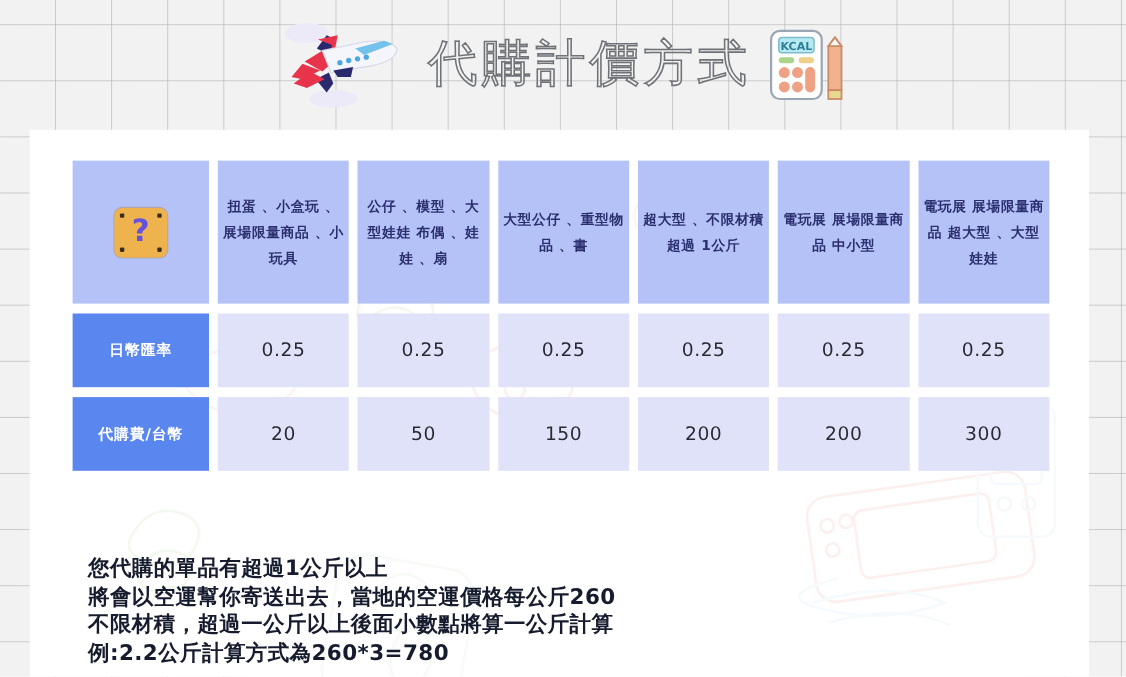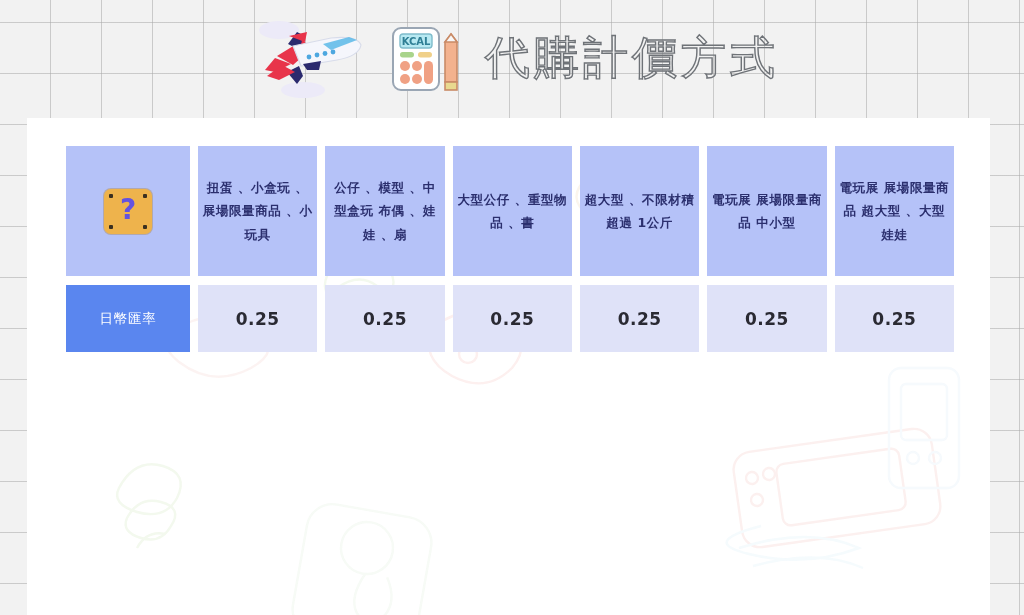--- a/index.html
+++ b/index.html
@@ -104,29 +104,29 @@
   }
   td.head-icon-cell {
     background: #b5c2f8;
     height: 122px;
   }
   td.row-label {
     background: #5a86ef;
     color: #ffffff;
     height: 59px;
     font-size: 13.5px;
-    font-weight: 400;
+    font-weight: 700;
     letter-spacing: 0.8px;
   }
   td.data-cell {
     background: #dfe2f8;
     height: 59px;
     color: #2a2a33;
     font-size: 17px;
-    font-weight: 700;
+    font-weight: 400;
     letter-spacing: 0.5px;
   }
   td.data-cell.empty-cell { color: transparent; }
 
   
   .qblock {
     width: 48px;
     height: 45px;
     margin: 0 auto;
     background: #eeb34c;
@@ -189,39 +189,39 @@
       <path d="M78 24 L104 17 L112 20 L86 30 Z" fill="#5bb8e8" opacity="0.85"></path>
       <circle cx="64" cy="37" r="2.4" fill="#4da7e0"></circle>
       <circle cx="72" cy="35" r="2.4" fill="#4da7e0"></circle>
       <circle cx="80" cy="33.5" r="2.4" fill="#4da7e0"></circle>
       <circle cx="88" cy="32" r="2.4" fill="#4da7e0"></circle>
       <path d="M58 44 L76 41 L74 50 L62 50 Z" fill="#2b2a6e"></path>
       <path d="M44 16 L62 12 L60 22 Z" fill="#e8344a"></path>
     </svg>
   </div>
 
+  <div id="title-text">代購計價方式</div>
+
   <div id="calc-pencil-icon">
     <svg viewBox="0 0 82 78" width="82" height="78">
       <rect x="4" y="8" width="46" height="62" rx="8" fill="#ffffff" stroke="#9aa6b4" stroke-width="2"></rect>
       <rect x="11" y="14" width="32" height="14" rx="3" fill="#b7e9f2" stroke="#7fbccb" stroke-width="1.4"></rect>
       <text x="27" y="25" font-size="10" font-family="DejaVu Sans, sans-serif" fill="#2f7f95" text-anchor="middle" font-weight="700">KCAL</text>
       <rect x="11" y="32" width="14" height="5.5" rx="2.7" fill="#a9d48b"></rect>
       <rect x="29" y="32" width="14" height="5.5" rx="2.7" fill="#f0d089"></rect>
       <circle cx="16" cy="46" r="5" fill="#f0a184"></circle>
       <circle cx="28" cy="46" r="5" fill="#f0a184"></circle>
       <circle cx="16" cy="59" r="5" fill="#f0a184"></circle>
       <circle cx="28" cy="59" r="5" fill="#f0a184"></circle>
       <rect x="35" y="41" width="9" height="23" rx="4.5" fill="#f0a184"></rect>
       <path d="M62 14 L68 22 L68 62 L56 62 L56 22 Z" fill="#f3b28e" stroke="#c98a66" stroke-width="1.6"></path>
       <path d="M62 14 L68 22 L56 22 Z" fill="#f7f7f7" stroke="#c98a66" stroke-width="1.6"></path>
       <rect x="56" y="62" width="12" height="8" fill="#e9d98f" stroke="#c98a66" stroke-width="1.6"></rect>
     </svg>
   </div>
-
-  <div id="title-text">代購計價方式</div>
 </div>
 
 <div id="card">
 
   <svg id="card-deco" viewBox="0 0 963 497">
     <g fill="none" stroke-width="2.4" opacity="0.5">
       <g stroke="#cfe4b9">
         <path d="M300 150 q30 -25 55 -5 q22 18 2 38 q-20 20 -46 4 q-24 -16 -4 -40 z"></path>
         <path d="M310 170 q22 -16 40 -2 q16 12 0 26 q-16 13 -34 2 q-16 -12 -6 -26 z"></path>
       </g>
@@ -280,35 +280,50 @@
         <td class="head-icon-cell">
           <div class="qblock">
             <i class="tl"></i>
               <i class="tr"></i>
               <i class="bl"></i>
               <i class="br"></i>
             <span>?</span>
           </div>
         </td>
         <td class="head-cell">扭蛋 、小盒玩 、展場限量商品 、小玩具</td>
-        <td class="head-cell">公仔 、模型 、中型盒玩 布偶 、娃娃 、扇</td>
+        <td class="head-cell">公仔 、模型 、大型娃娃 布偶 、娃娃 、扇</td>
         <td class="head-cell">大型公仔 、重型物品 、書</td>
         <td class="head-cell">超大型 、不限材積 超過 1公斤</td>
         <td class="head-cell">電玩展 展場限量商品 中小型</td>
         <td class="head-cell">電玩展 展場限量商品 超大型 、大型娃娃</td>
       </tr>
 
       <tr>
         <td class="row-label">日幣匯率</td>
         <td class="data-cell">0.25</td>
         <td class="data-cell">0.25</td>
         <td class="data-cell">0.25</td>
         <td class="data-cell">0.25</td>
         <td class="data-cell">0.25</td>
         <td class="data-cell">0.25</td>
       </tr>
 
+      <tr>
+        <td class="row-label">代購費/台幣</td>
+        <td class="data-cell">20</td>
+        <td class="data-cell">50</td>
+        <td class="data-cell">150</td>
+        <td class="data-cell">200</td>
+        <td class="data-cell">200</td>
+        <td class="data-cell">300</td>
+      </tr>
 
     </tbody>
   </table>
 
+  <div id="notes">
+    <div>您代購的單品有超過1公斤以上</div>
+    <div>將會以空運幫你寄送出去，當地的空運價格每公斤260</div>
+    <div>不限材積，超過一公斤以上後面小數點將算一公斤計算</div>
+    <div>例:2.2公斤計算方式為260*3=780</div>
+  </div>
 
 </div>
 
 </body></html>

